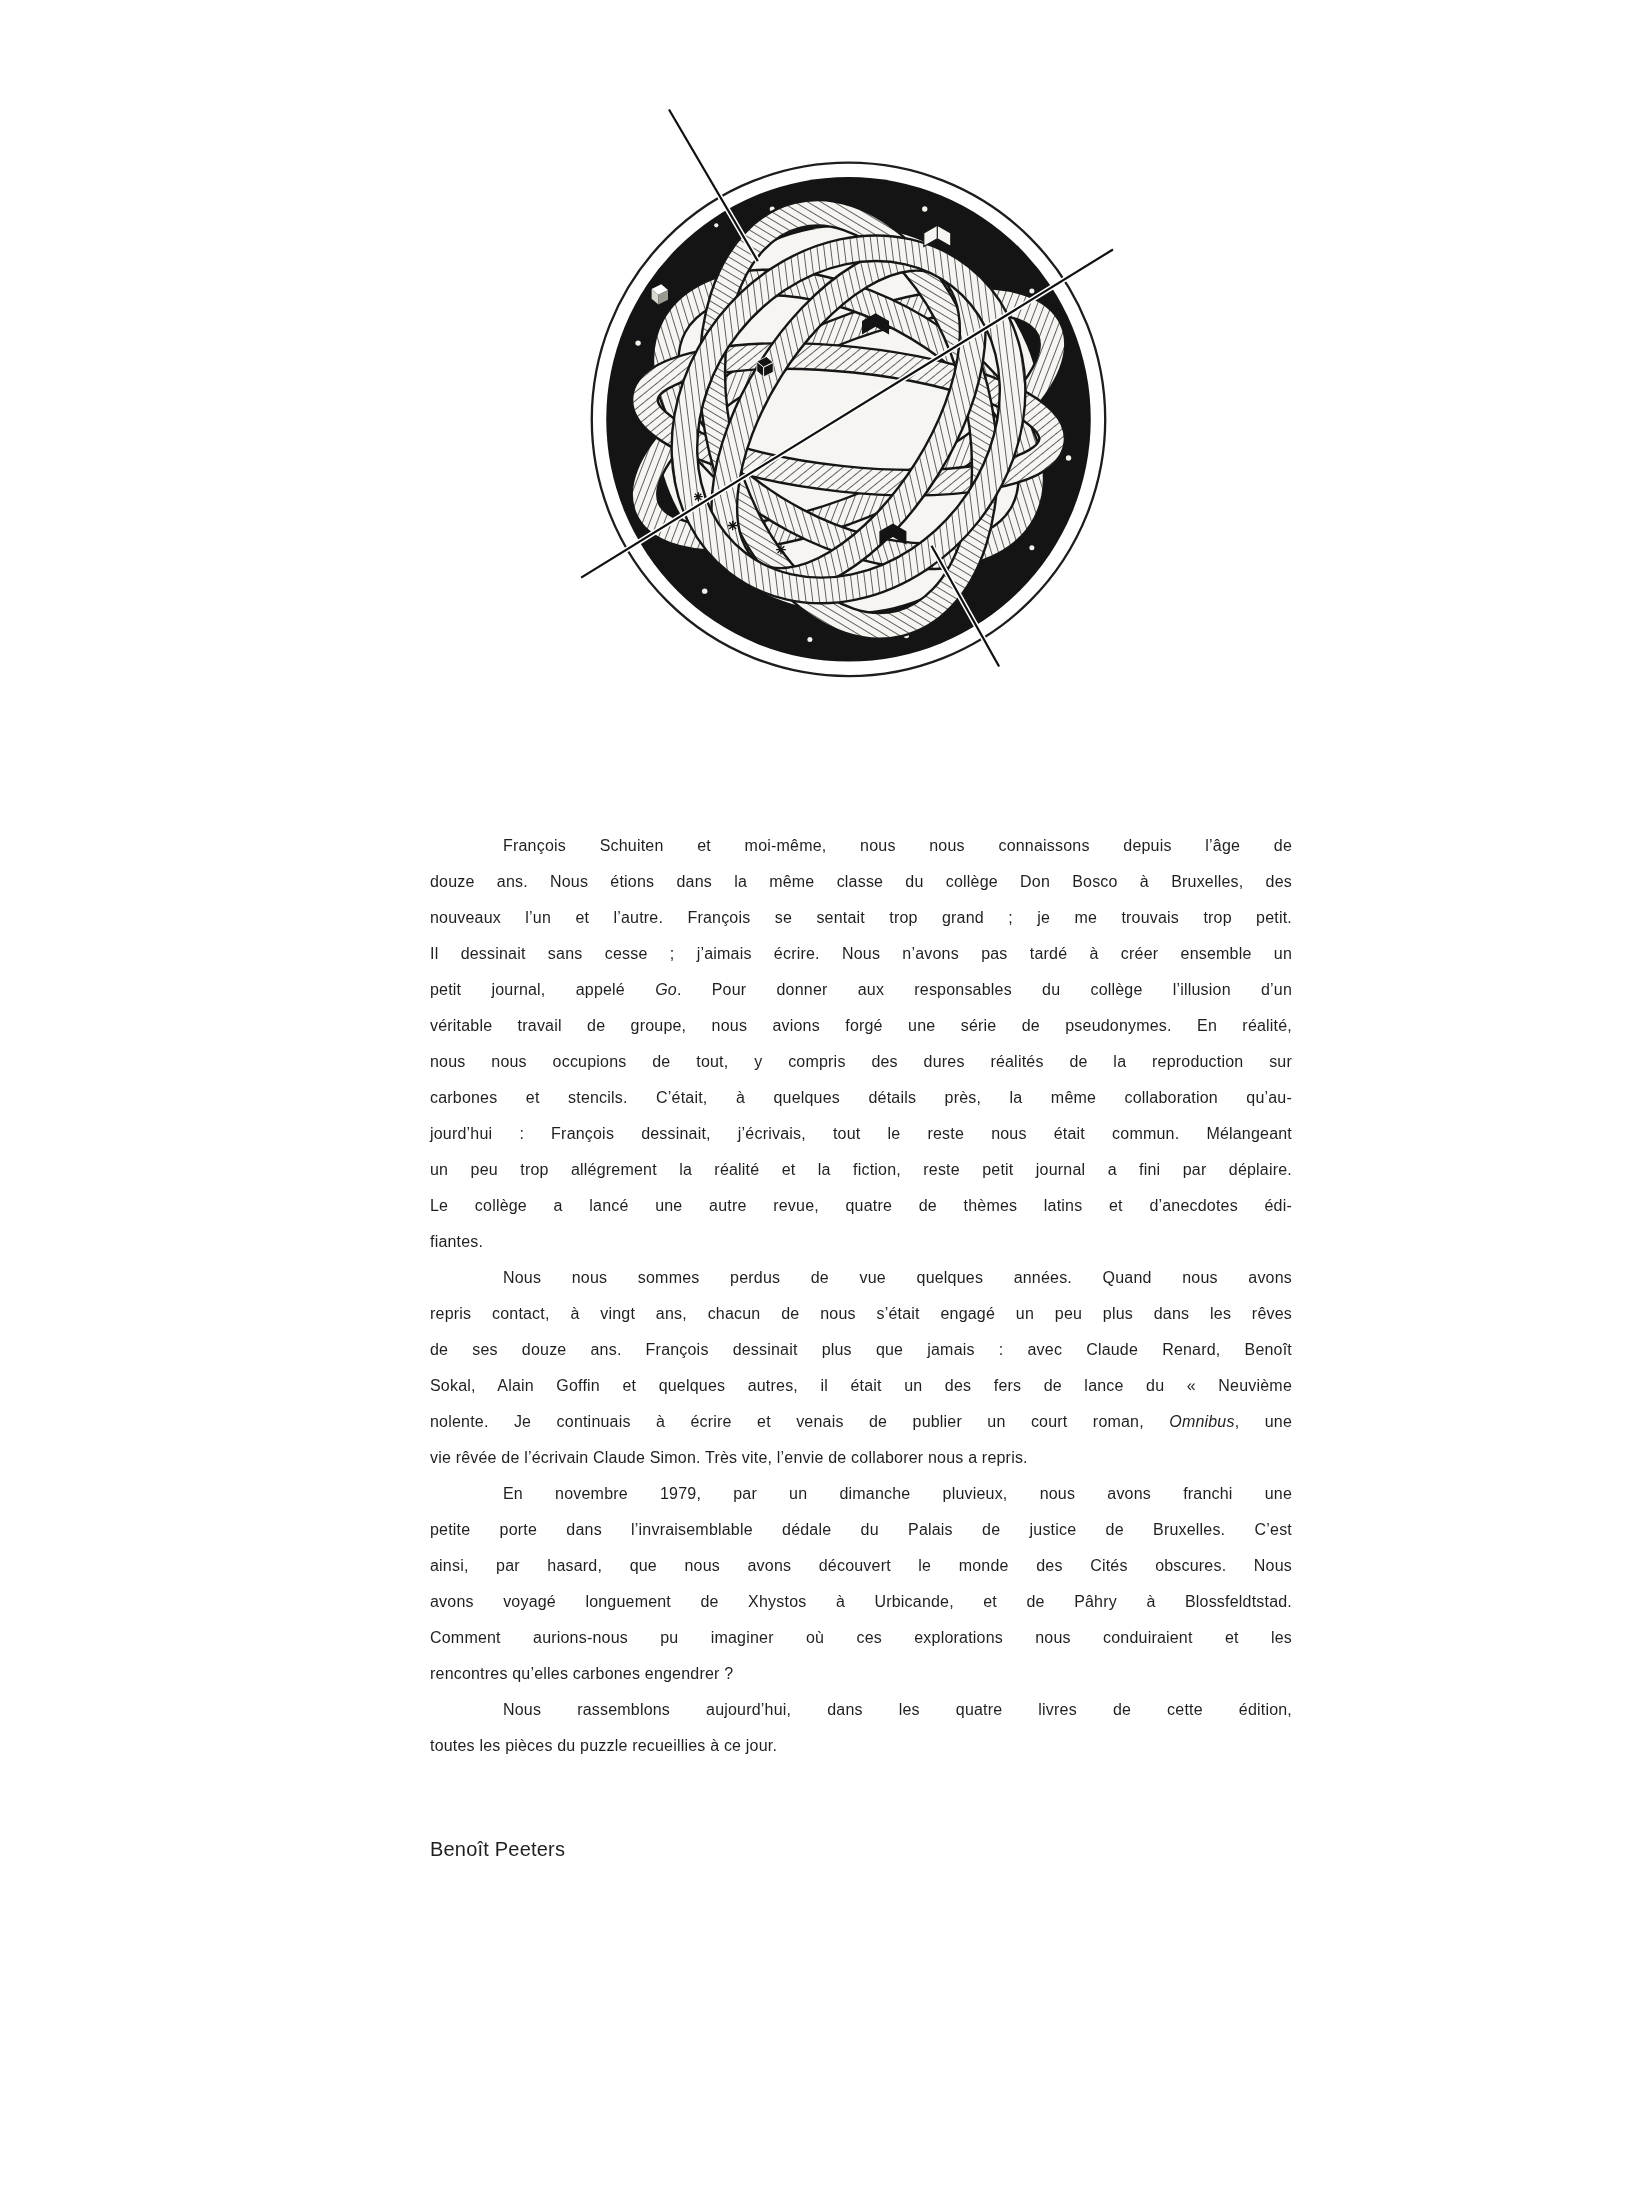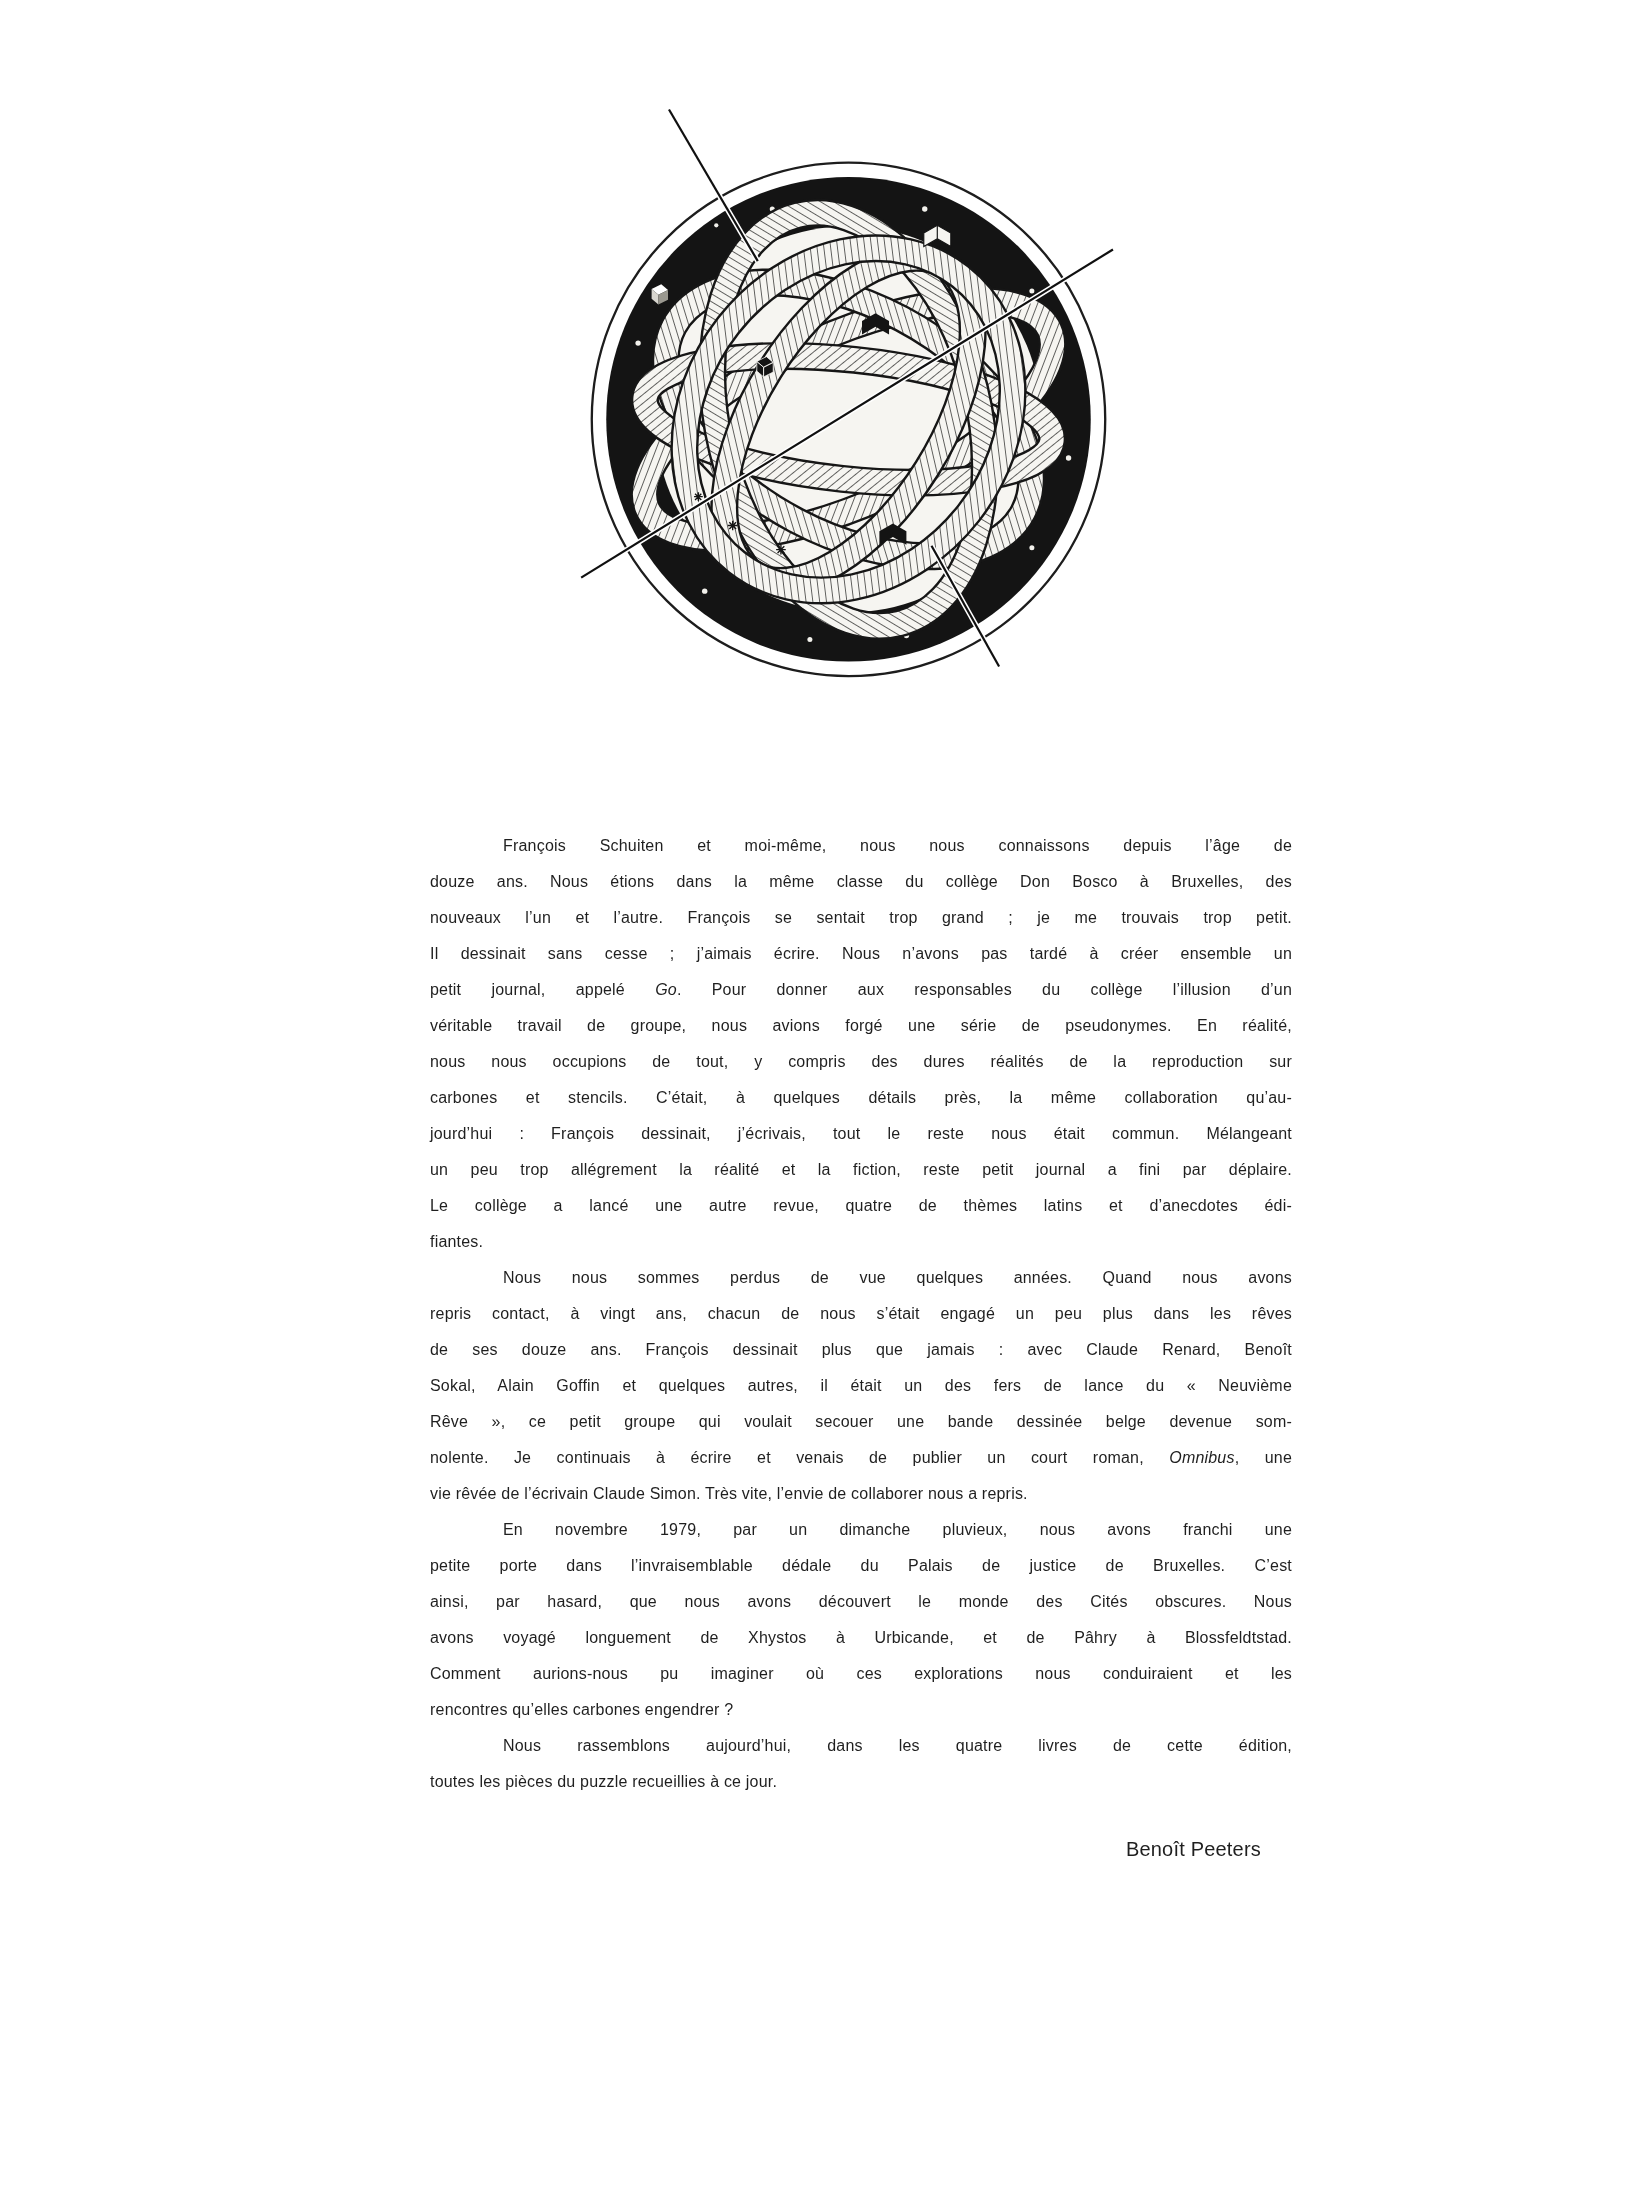--- a/index.html
+++ b/index.html
@@ -31,23 +31,23 @@
     letter-spacing: 0.2px;
     color: #1f1f1f;
   }
   .para { margin: 0; }
   .line { text-align: justify; text-align-last: justify; }
   .line.last { text-align-last: left; }
   .line.indent { text-indent: 73px; }
   .line i { font-style: italic; }
   .signature {
     position: absolute;
-    left: 418px; top: 1831px;
+    left: 430px; top: 1831px;
     width: 843px;
-    text-align: right;
+    text-align: left;
     font-size: 20px;
     line-height: 36px;
     letter-spacing: 0.2px;
     color: #1f1f1f;
   }
 </style>
 </head>
 <body>
 
 <svg class="illustration" viewBox="0 0 660 660" xmlns="http://www.w3.org/2000/svg">
@@ -148,21 +148,20 @@
       <div class="line">jourd’hui : François dessinait, j’écrivais, tout le reste nous était commun. Mélangeant</div>
       <div class="line">un peu trop allégrement la réalité et la fiction, reste petit journal a fini par déplaire.</div>
       <div class="line">Le collège a lancé une autre revue, quatre de thèmes latins et d’anecdotes édi-</div>
       <div class="line last">fiantes.</div>
     </div>
     <div class="para">
       <div class="line indent">Nous nous sommes perdus de vue quelques années. Quand nous avons</div>
       <div class="line">repris contact, à vingt ans, chacun de nous s’était engagé un peu plus dans les rêves</div>
       <div class="line">de ses douze ans. François dessinait plus que jamais : avec Claude Renard, Benoît</div>
       <div class="line">Sokal, Alain Goffin et quelques autres, il était un des fers de lance du « Neuvième</div>
-      <div class="line">Rêve », ce petit groupe qui voulait secouer une bande dessinée belge devenue som-</div>
       <div class="line">nolente. Je continuais à écrire et venais de publier un court roman, <i>Omnibus</i>, une</div>
       <div class="line last">vie rêvée de l’écrivain Claude Simon. Très vite, l’envie de collaborer nous a repris.</div>
     </div>
     <div class="para">
       <div class="line indent">En novembre 1979, par un dimanche pluvieux, nous avons franchi une</div>
       <div class="line">petite porte dans l’invraisemblable dédale du Palais de justice de Bruxelles. C’est</div>
       <div class="line">ainsi, par hasard, que nous avons découvert le monde des Cités obscures. Nous</div>
       <div class="line">avons voyagé longuement de Xhystos à Urbicande, et de Pâhry à Blossfeldtstad.</div>
       <div class="line">Comment aurions-nous pu imaginer où ces explorations nous conduiraient et les</div>
       <div class="line last">rencontres qu’elles carbones engendrer ?</div>

